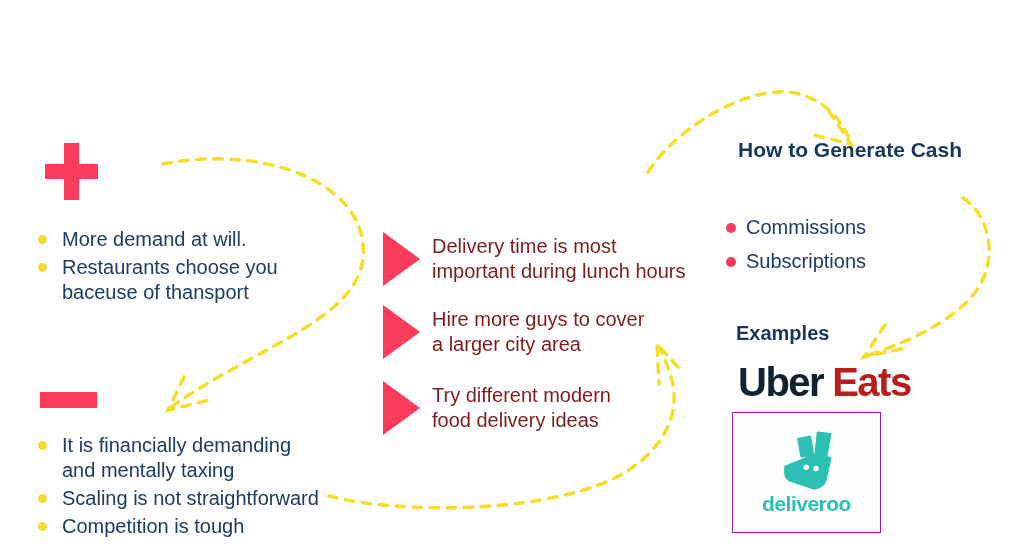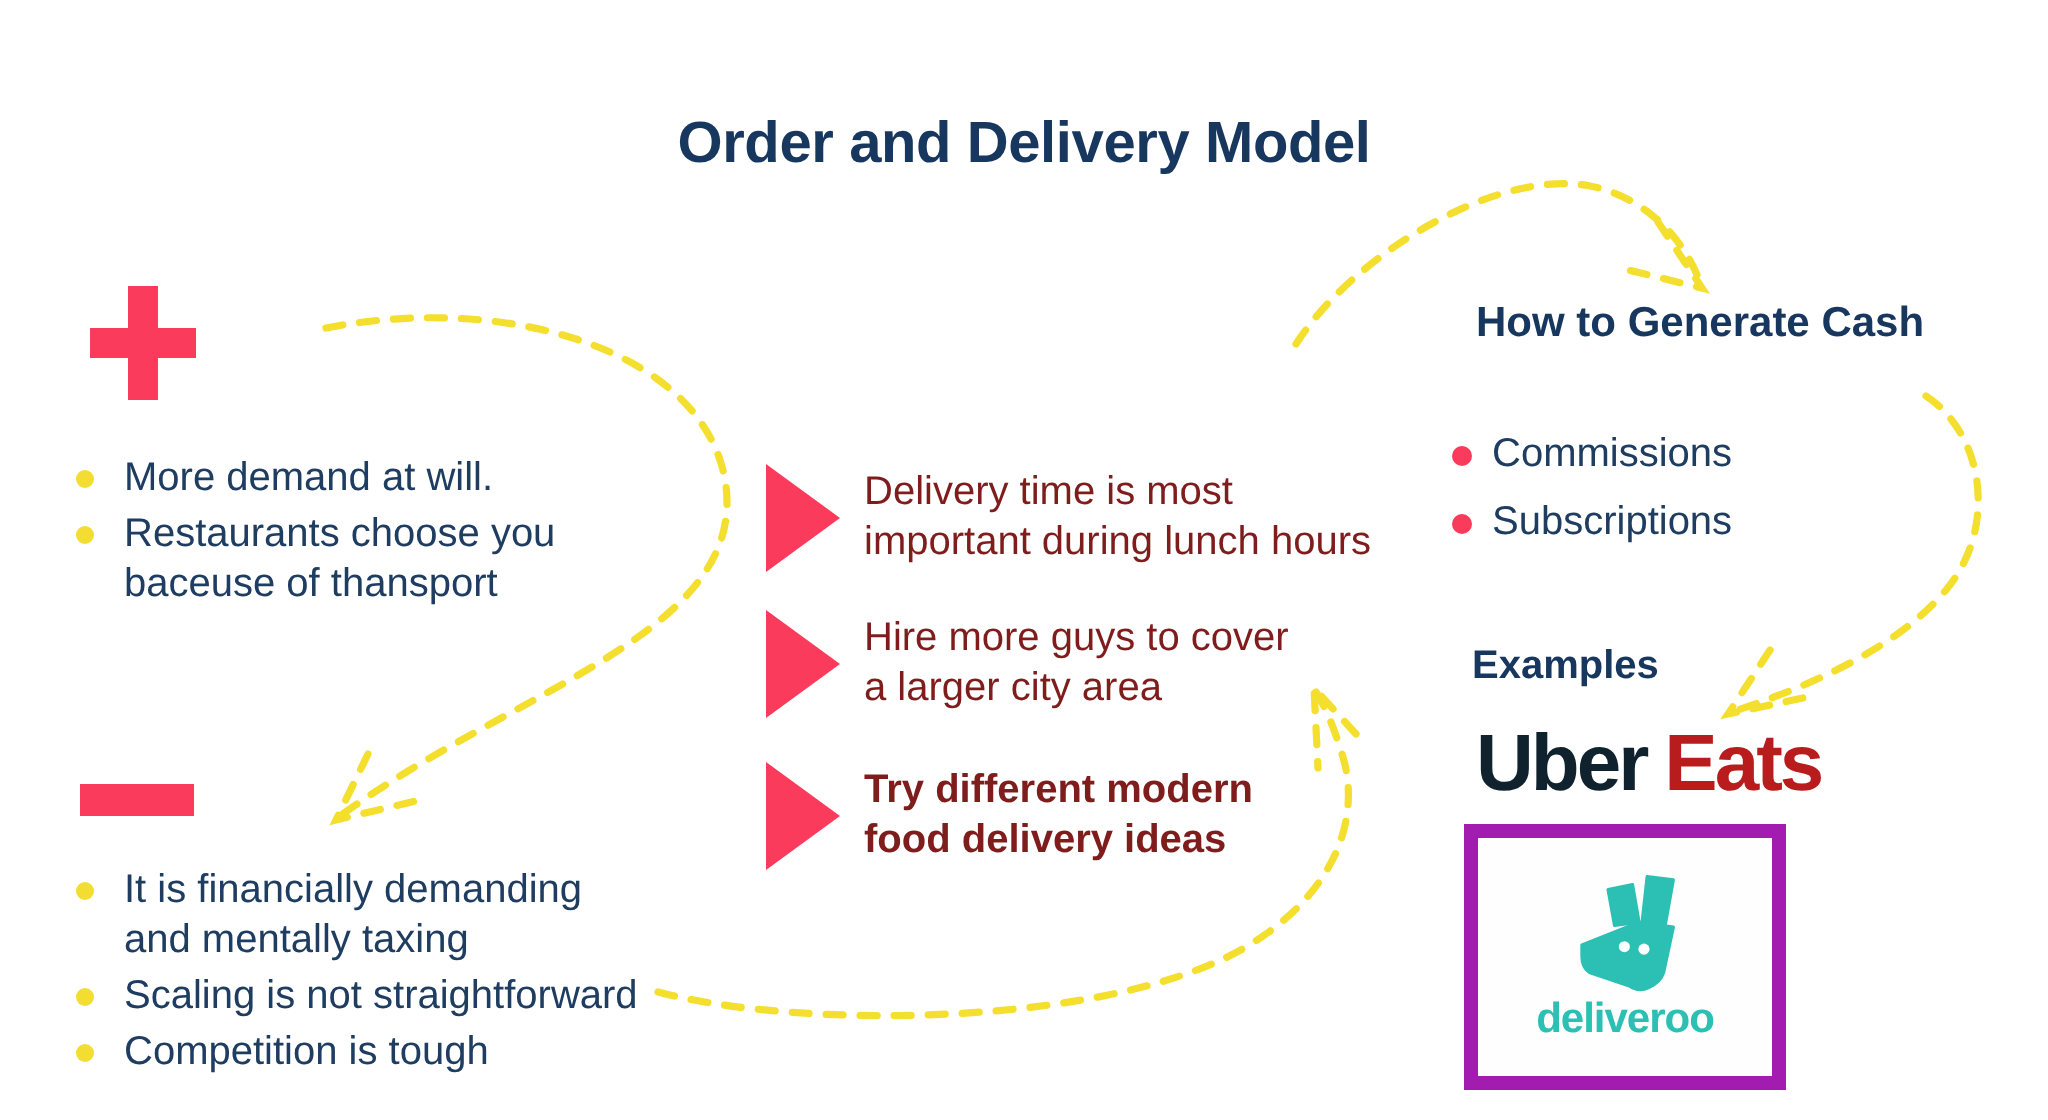--- a/index.html
+++ b/index.html
@@ -33,38 +33,38 @@
     color:#17375e;line-height:25px;white-space:pre-line;
   }
   .overcome-item{position:absolute;display:flex;align-items:center;}
   .tri{
     width:0;height:0;border-top:27px solid transparent;border-bottom:27px solid transparent;
     border-left:37px solid #fa3b5c;margin-right:12px;flex:0 0 auto;
   }
   .overcome-text{font-size:20px;line-height:25px;color:#7f1d1d;white-space:pre-line;}
   .oi1{left:383px;top:232px;}
   .oi2{left:383px;top:305px;}
-  .oi3{left:383px;top:381px;font-weight:bold;}
+  .oi3{left:383px;top:381px;}
 
   
-  .cash-heading{position:absolute;left:738px;top:150px;font-size:21px;font-weight:bold;color:#17375e;text-align:right;}
+  .cash-heading{position:absolute;left:738px;top:138px;font-size:21px;font-weight:bold;color:#17375e;text-align:right;}
   .cash-list{left:726px;top:215px;width:250px;}
   .cash-list li{padding-left:20px;margin-bottom:9px;white-space:normal;}
   .cash-list li::before{background:#fa3b5c;width:10px;height:10px;left:0;top:8px;}
   .examples-heading{position:absolute;left:736px;top:322px;font-size:20px;font-weight:bold;color:#17375e;}
 
   .uber{
     position:absolute;left:738px;top:360px;font-size:40px;font-weight:bold;
     letter-spacing:-1.5px;color:#10222e;
   }
   .uber .eats{color:#b91c1c;margin-left:9px;}
 
   .dcard{
     position:absolute;left:732px;top:412px;width:147px;height:119px;background:#fefefe;
-    border:7px solid #a21caf;display:flex;flex-direction:column;align-items:center;justify-content:center;
+    border:1px solid #a21caf;display:flex;flex-direction:column;align-items:center;justify-content:center;
   }
   .dlogo{line-height:0;margin-bottom:1px;}
   .dlabel{color:#2cc0b4;font-size:21px;font-weight:bold;letter-spacing:-0.5px;}
 </style>
 </head>
 <body>
 
 <div class="canvas">
 
   <svg class="arrows" width="1024" height="560" viewBox="0 0 1024 560">
@@ -73,21 +73,20 @@
       <path d="M184 377 L168 410 L214 399"></path>
       <path d="M648 172 C676 128 748 84 795 93 C825 99 843 122 850 141"></path>
       <path d="M829 111 L851 144 L814 135"></path>
       <path d="M963 198 C992 217 999 264 973 295 C948 325 902 344 866 356"></path>
       <path d="M885 325 L864 357 L906 348"></path>
       <path d="M329 496 C400 515 560 514 627 471 C668 445 681 408 671 377 C667 364 663 354 658 346"></path>
       <path d="M678 367 L657 344 L659 384"></path>
     </g>
   </svg>
 
-  <div class="title">Order and Delivery Model</div>
 
   <div class="plus"></div>
   <ul class="list pros-list">
     <li><span>More demand at will.</span></li>
     <li><span>Restaurants choose you
 baceuse of thansport</span></li>
   </ul>
 
   <div class="minus"></div>
   <ul class="list cons-list">

